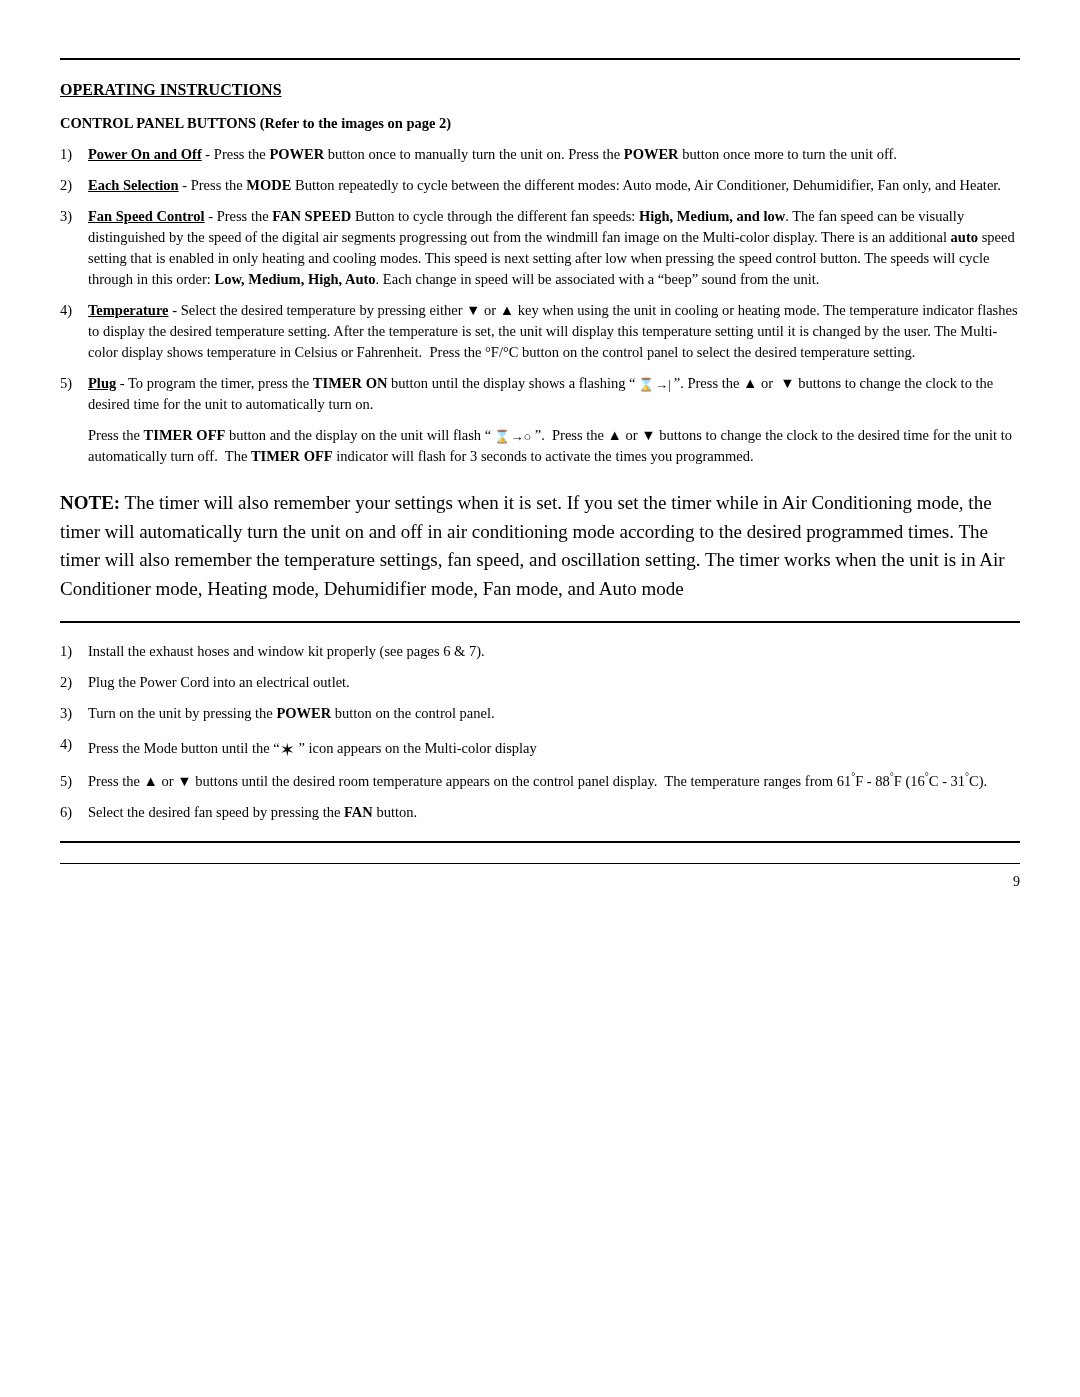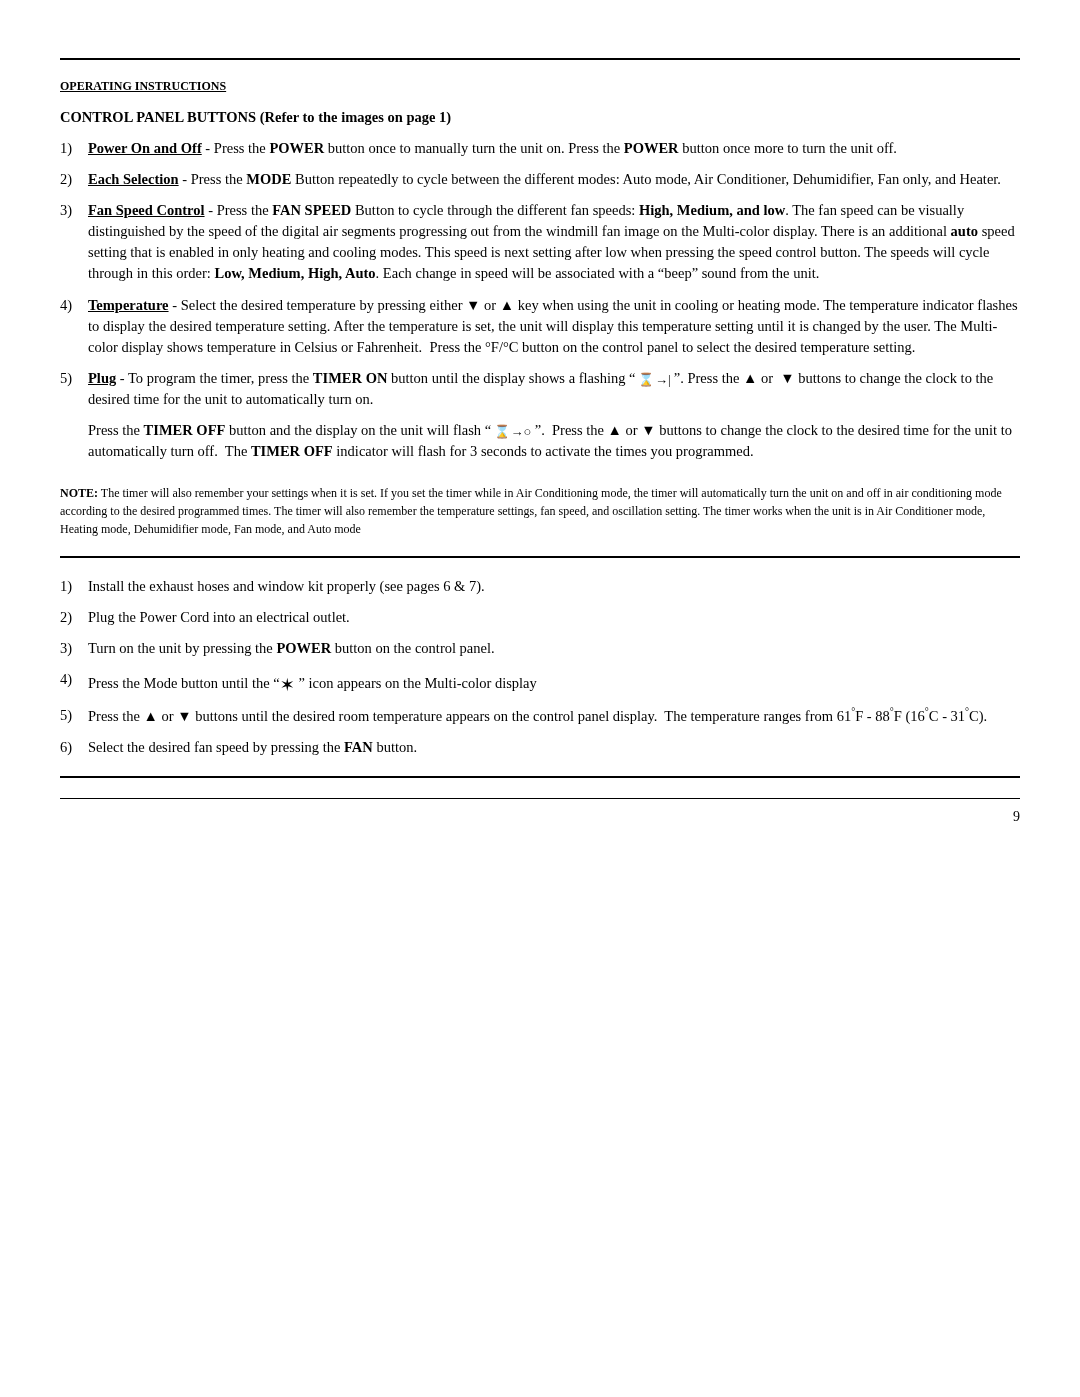--- a/index.html
+++ b/index.html
@@ -19,21 +19,21 @@
       line-height: 1.45;
     }
 
     .page-container {
       width: 100%;
       max-width: 960px;
       margin: 0 auto;
     }
 
     .section-title {
-      font-size: 12px;
+      font-size: 16px;
       font-weight: bold;
       text-decoration: underline;
       margin-bottom: 12px;
       text-transform: uppercase;
     }
 
     .control-panel-subtitle {
       font-size: 14.5px;
       font-weight: bold;
       margin-bottom: 10px;
@@ -71,21 +71,21 @@
 
     hr.section-divider {
       border: none;
       border-top: 2px solid #000;
       margin: 18px 0;
     }
 
     .note-paragraph {
       margin-top: 22px;
       margin-bottom: 14px;
-      font-size: 12px;
+      font-size: 19px;
       line-height: 1.5;
     }
 
     .section-block {
       margin-bottom: 18px;
     }
 
     .sub-section-title {
       font-size: 15px;
       font-weight: bold;
@@ -123,21 +123,21 @@
 </head>
 <body>
 
 <div class="page-container">
 
   <hr class="section-divider">
 
   <div class="section-block">
     <div class="section-title">OPERATING INSTRUCTIONS</div>
 
-    <div class="control-panel-subtitle">CONTROL PANEL BUTTONS (Refer to the images on page 1)</div>
+    <div class="control-panel-subtitle">CONTROL PANEL BUTTONS (Refer to the images on page 2)</div>
 
     <ol class="numbered-list">
 
       <li>
         <span class="list-num">1)</span>
         <span class="list-content">
           <span class="underline-bold">Power On and Off</span>
           <span> - Press the <span class="bold">POWER</span> button once to manually turn the unit on. Press the <span class="bold">POWER</span> button once more to turn the unit off.</span>
         </span>
       </li>

